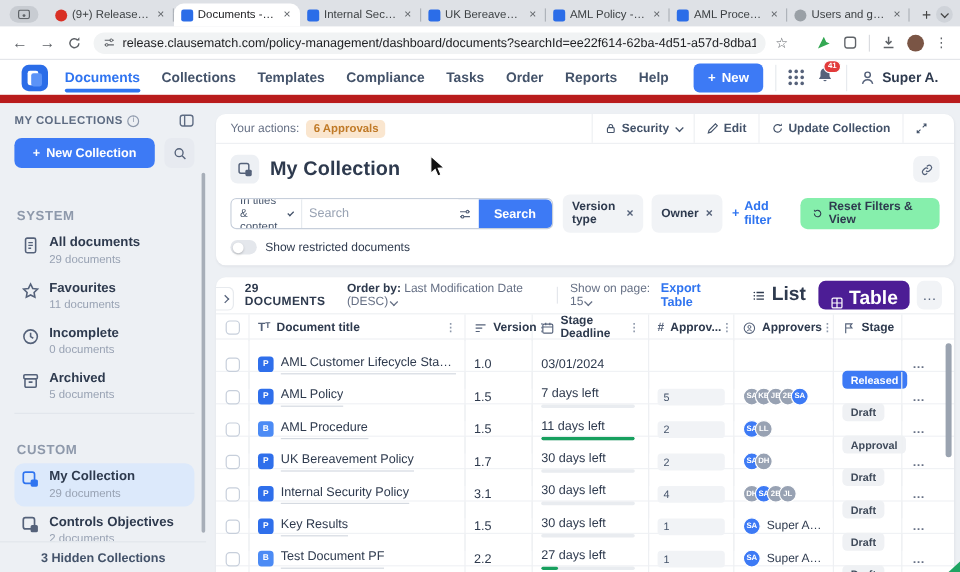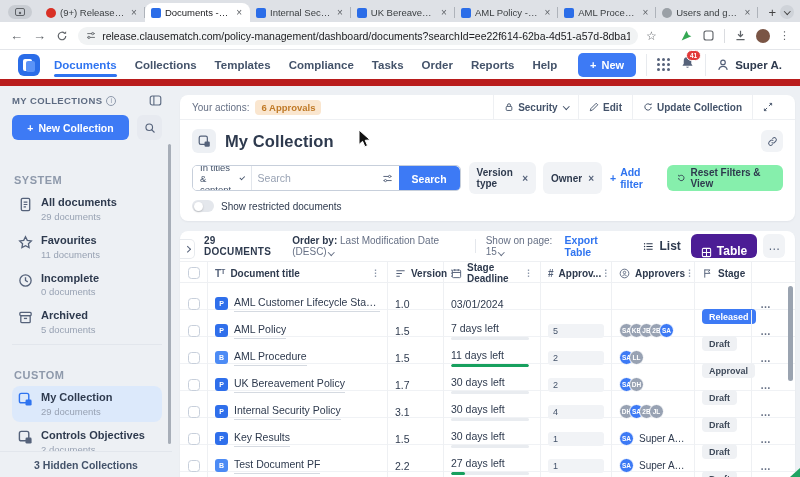--- a/index.html
+++ b/index.html
@@ -98,21 +98,21 @@
   .toggle-label{font-size:10px;color:#2E3A4E;}
 
   
   .table-card{position:relative;height:268px;overflow:hidden;}
   .expand-tab{position:absolute;left:0;top:8px;width:15px;height:20px;background:#fff;border:1px solid #E7EAEE;border-left:0;border-radius:0 5px 5px 0;display:flex;align-items:center;justify-content:center;color:#55627A;z-index:3;}
   .tbl-toolbar{display:flex;align-items:center;height:30px;padding:0 10px 0 24px;font-size:10px;color:#667085;}
   .docs-count{font-size:10px;font-weight:700;color:#2E3A4E;letter-spacing:.3px;margin-right:14px;}
   .orderby b{color:#2E3A4E;}
   .toolbar-div{width:1px;height:14px;background:#E4E7EC;margin:0 10px;}
   .export{margin-left:auto;color:#2F74F0;font-size:10.5px;font-weight:700;margin-right:12px;}
-  .btn-view{display:flex;align-items:center;gap:5px;font-size:12px;font-weight:700;height:24px;padding:0 10px;border-radius:6px;color:#2E3A4E;}
+  .btn-view{display:flex;align-items:center;gap:5px;font-size:16px;font-weight:700;height:24px;padding:0 10px;border-radius:6px;color:#2E3A4E;}
   .btn-view.active{background:#4c1d95;color:#fff;align-items:flex-end;}
   .btn-more{width:24px;height:24px;border-radius:6px;background:#F1F3F6;display:flex;align-items:center;justify-content:center;color:#55627A;margin-left:6px;font-size:12px;}
   .tgrid{display:grid;grid-template-columns:28px 180px 56px 97px 71px 83px 57px 28px;align-items:center;}
   .thead{border-top:1px solid #EEF0F3;border-bottom:1px solid #EEF0F3;height:22px;font-size:10px;font-weight:700;color:#2E3A4E;}
   .cell{height:100%;display:flex;align-items:center;padding:0 7px;border-right:1px solid #EEF0F3;min-width:0;}
   .cell:last-child{border-right:0;}
   .th-kebab{margin-left:auto;color:#8E99AB;font-size:9px;}
   .th-ic{margin-right:5px;color:#55627A;display:inline-flex;}
   .trow{height:27px;border-bottom:1px solid #F0F2F5;font-size:10.5px;color:#2E3A4E;}
   .cbx{width:12px;height:12px;border:1px solid #C7CFDB;border-radius:3.5px;background:#fff;margin:0 auto;}

